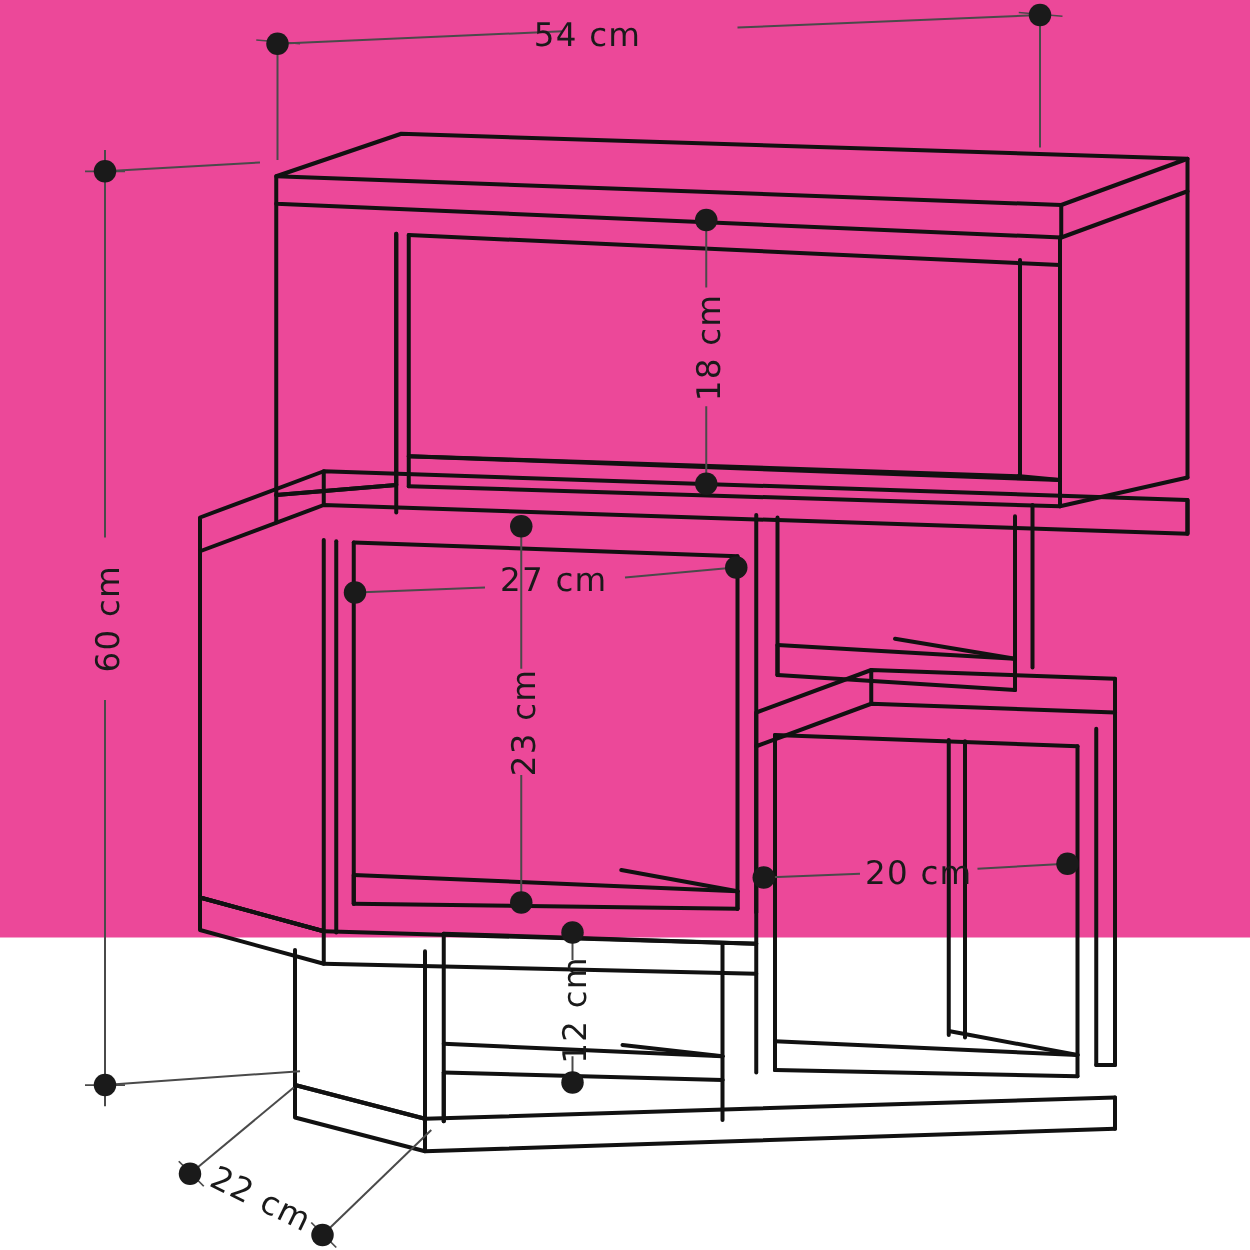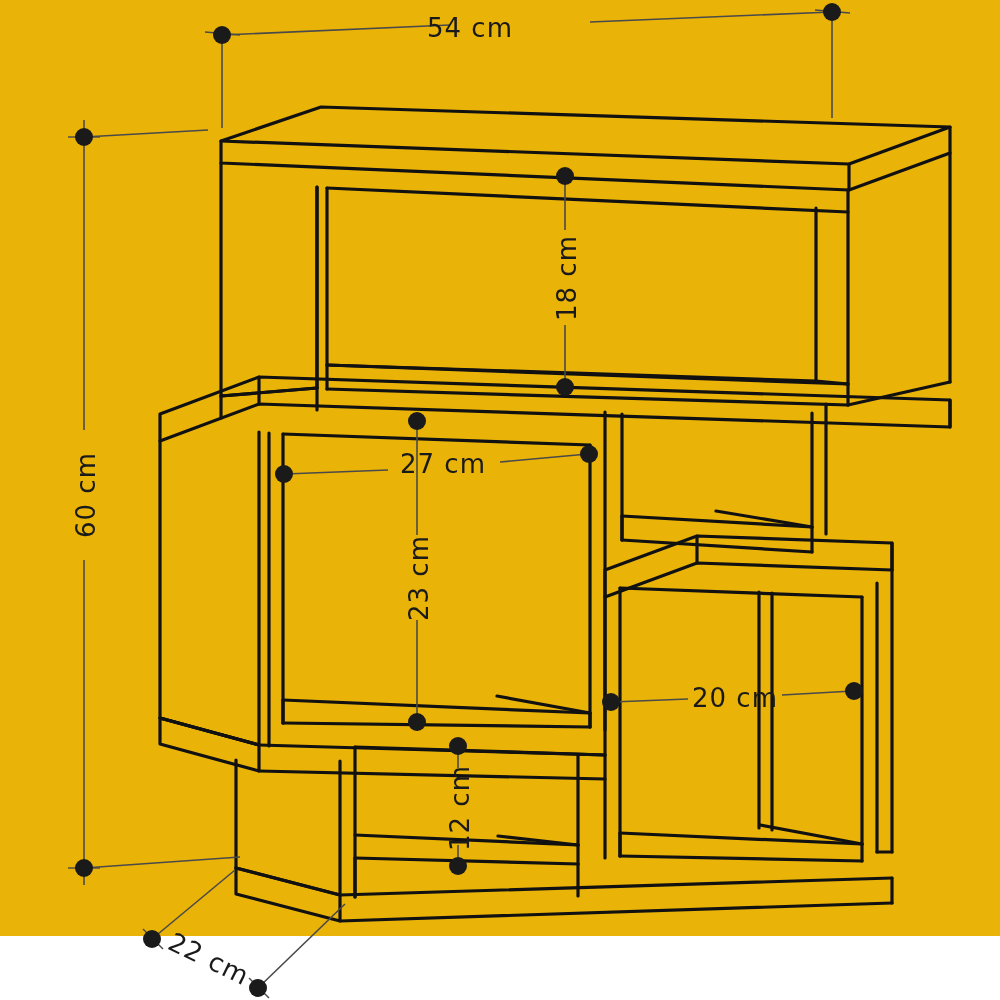--- a/index.html
+++ b/index.html
@@ -9,22 +9,22 @@
   }
   body {
     width: 1000px;
     height: 1000px;
     font-family: "DejaVu Sans", sans-serif;
     overflow: hidden;
   }
   #drawing-root {
     position: relative;
     width: 1000px;
-    height: 936px;
-    background: #eab308;
+    height: 750px;
+    background: #ec4899;
   }
   svg.canvas {
     position: absolute;
     top: 0;
     left: 0;
     width: 1000px;
     height: 1000px;
     display: block;
   }
   .dim-text {

